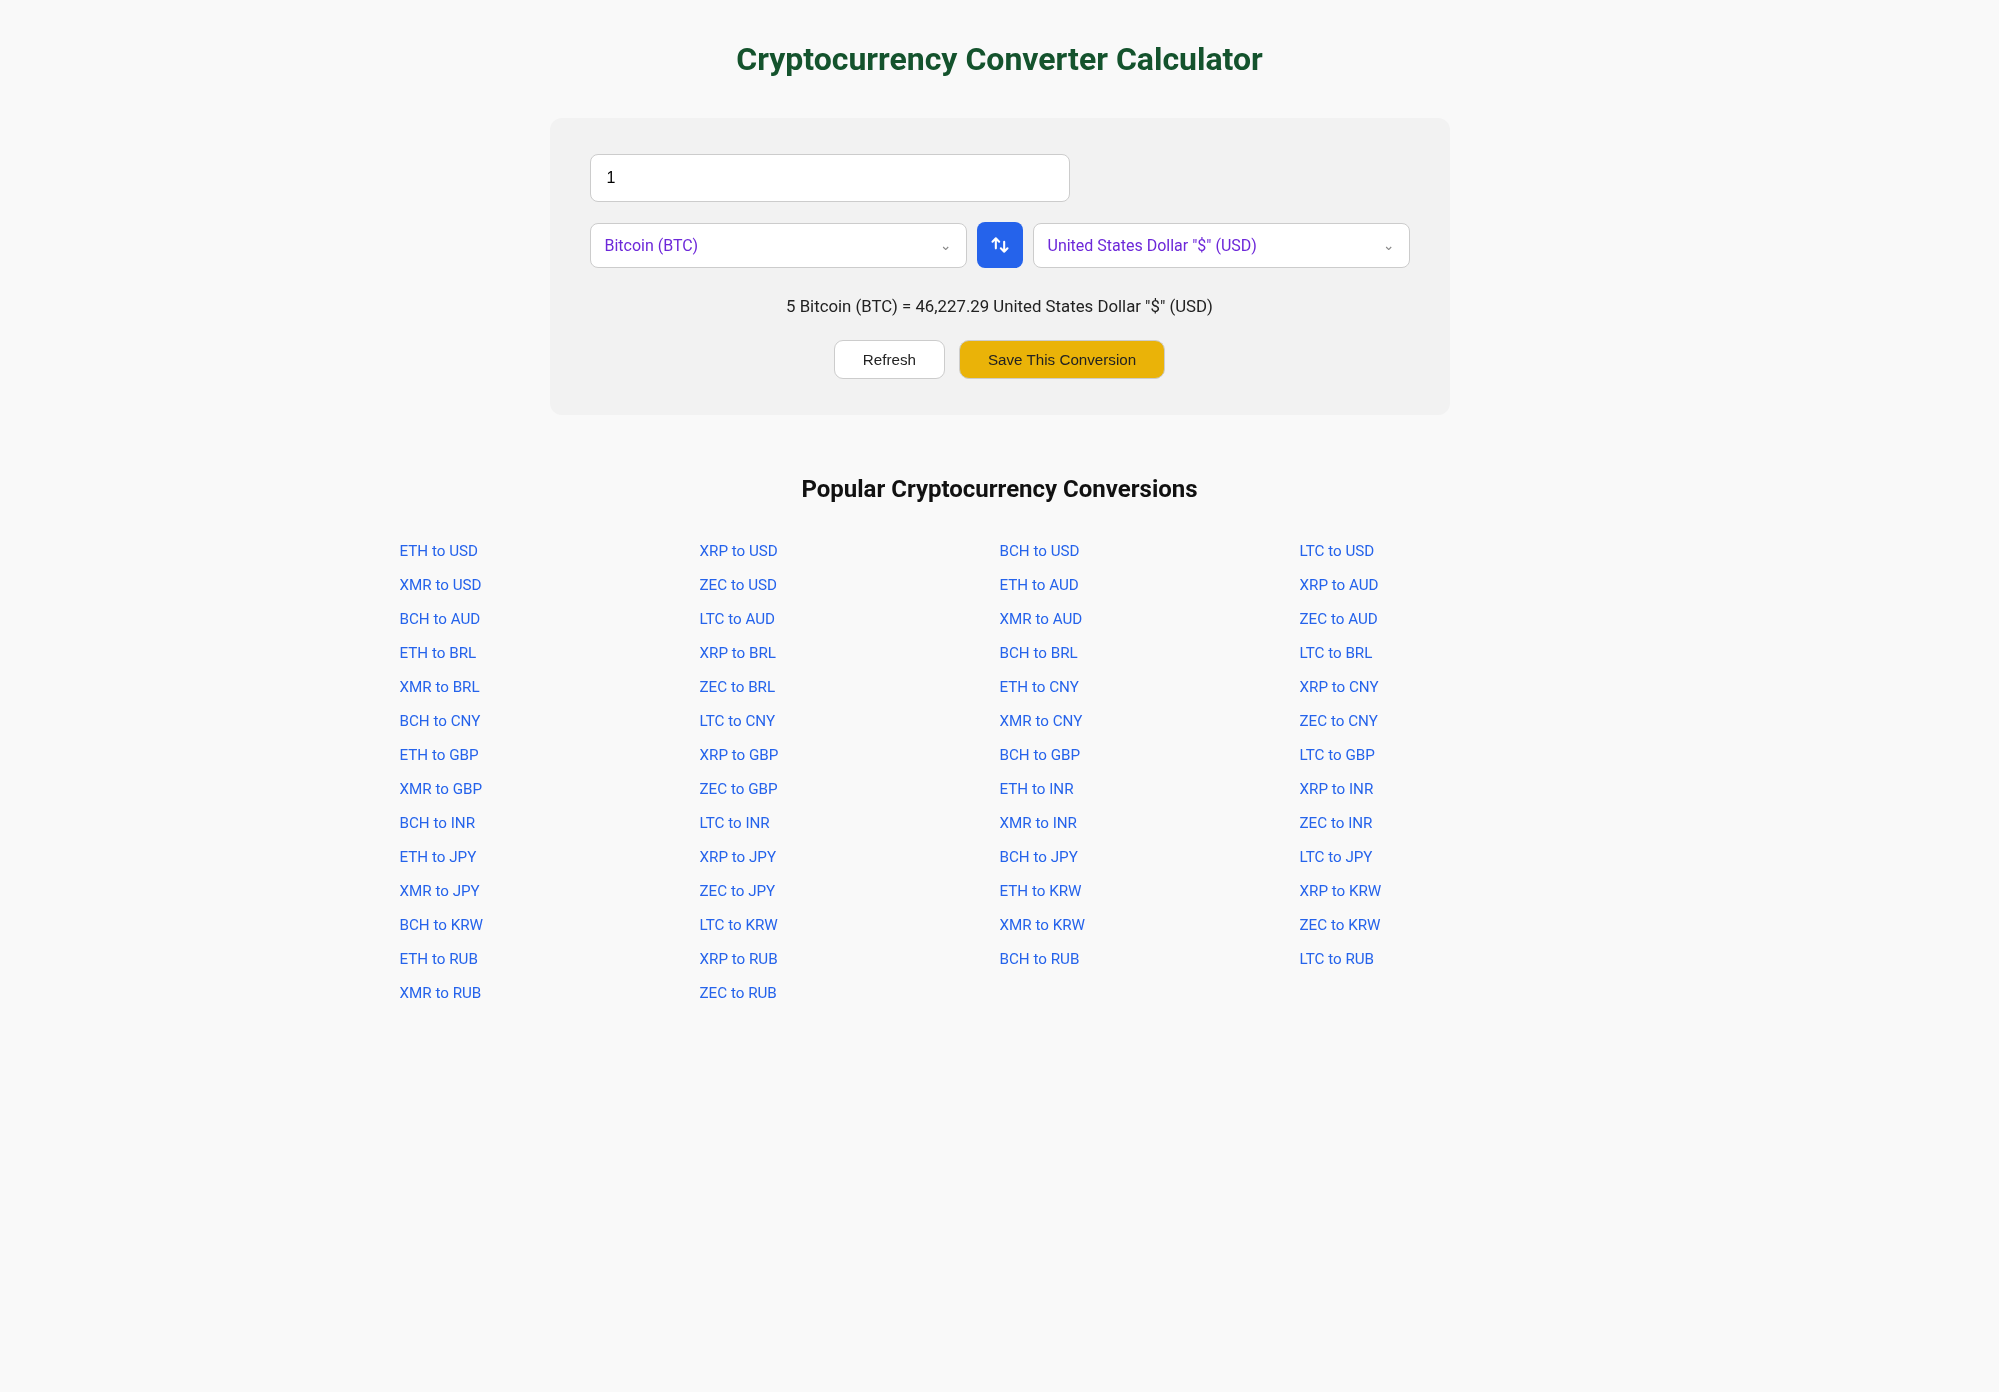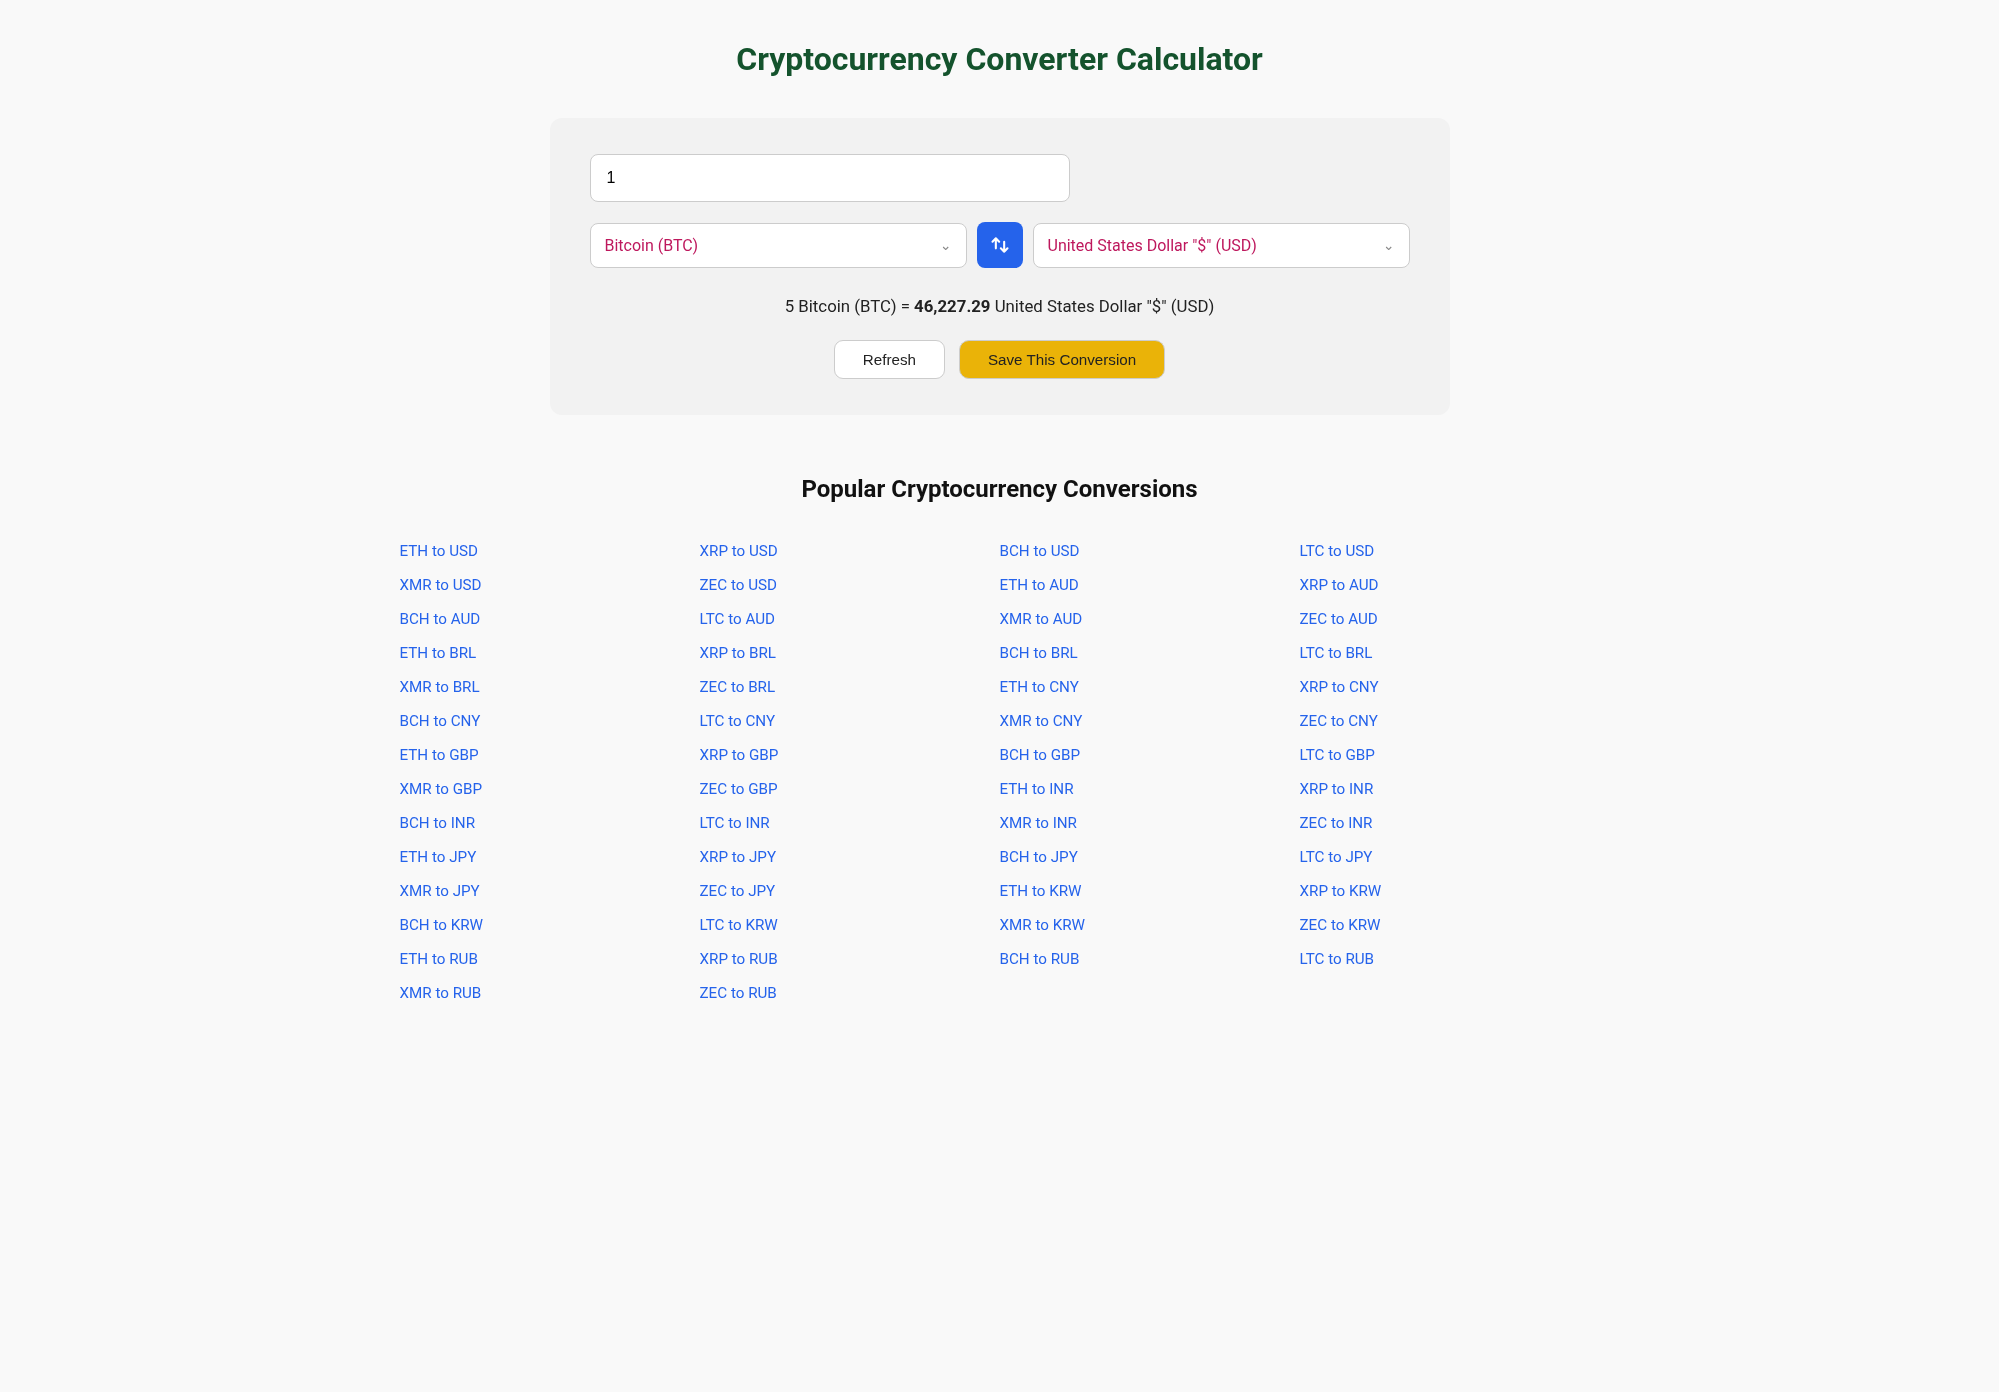--- a/index.html
+++ b/index.html
@@ -58,21 +58,21 @@
       background: #fff;
       padding: 12px 14px;
       flex: 1;
       gap: 8px;
       cursor: pointer;
     }
 
     .currency-select-label {
       flex: 1;
       font-size: 1rem;
-      color: #be185d;
+      color: #6d28d9;
     }
 
     .chevron-icon {
       color: #888;
       font-size: 0.85rem;
     }
 
     .swap-button {
       background: #2563eb;
       border: none;
@@ -93,21 +93,21 @@
     }
 
     .result-row {
       text-align: center;
       font-size: 1.05rem;
       margin-bottom: 24px;
       color: #222;
     }
 
     .result-row .result-value {
-      font-weight: 700;
+      font-weight: 400;
     }
 
     .action-buttons {
       display: flex;
       justify-content: center;
       gap: 14px;
     }
 
     .btn-refresh {
       padding: 10px 28px;

